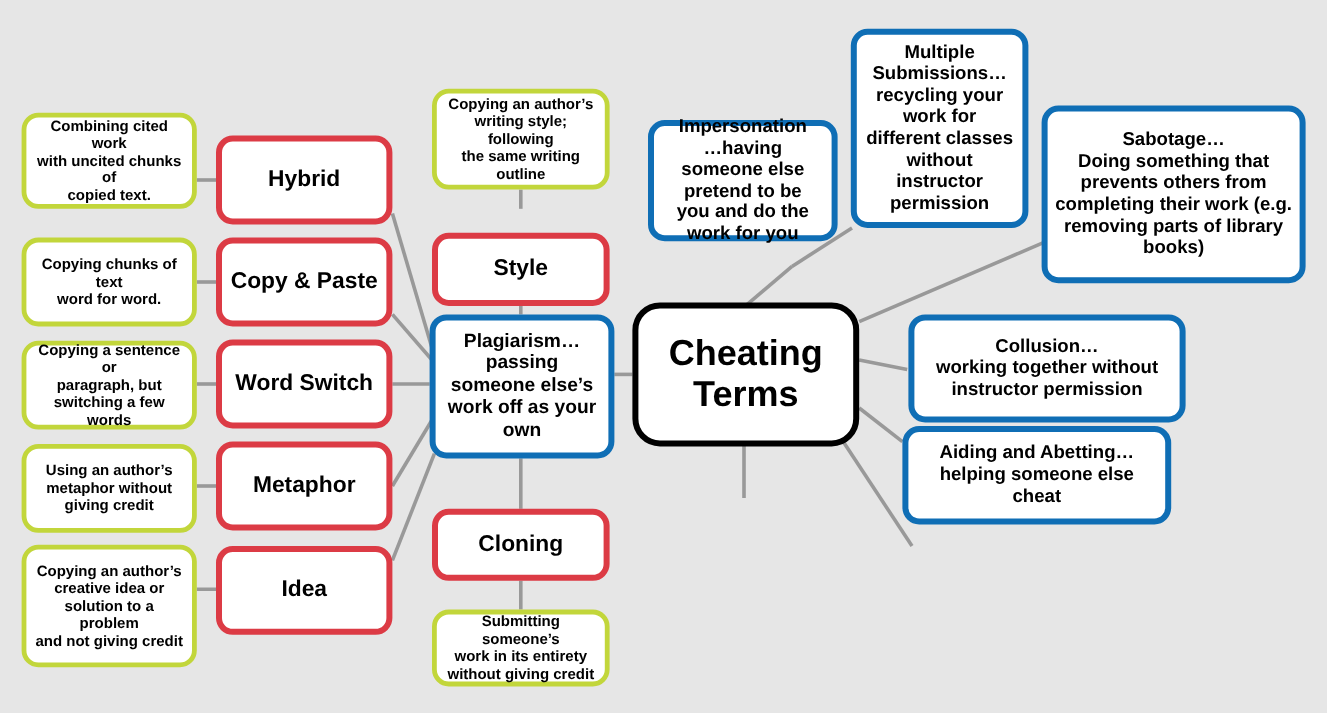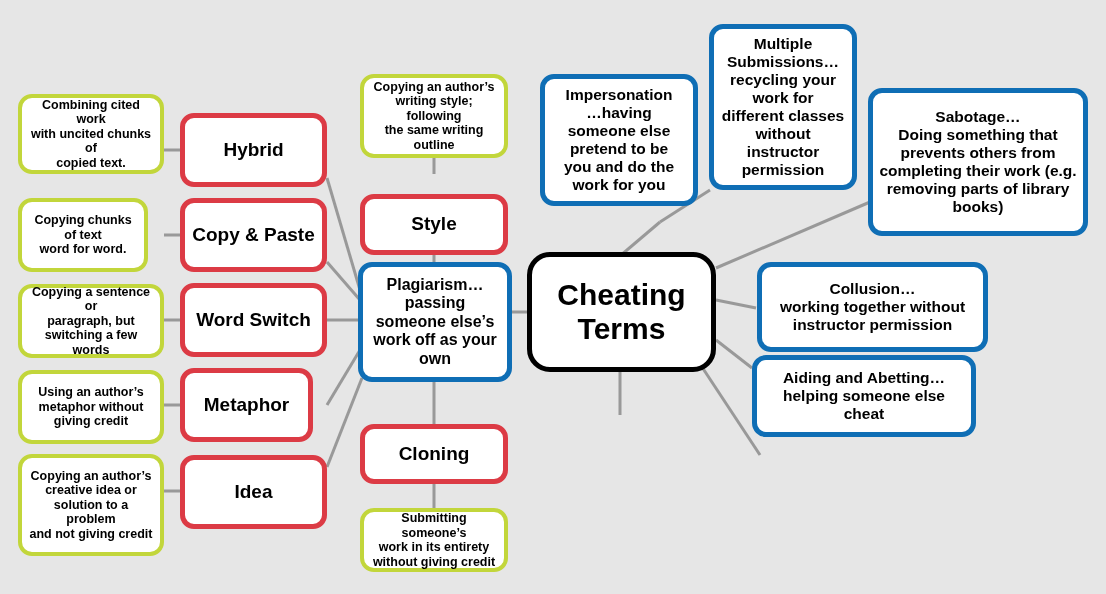--- a/index.html
+++ b/index.html
@@ -94,21 +94,21 @@
       <line x1="700" y1="364" x2="760" y2="455"></line>
       <line x1="620" y1="364" x2="620" y2="415"></line>
     </g>
   </svg>
 
   <div class="node green sz-desc" style="left:18px; top:94px; width:146px; height:80px;">
     <span class="txt">Combining cited work
 with uncited chunks of
 copied text.</span>
   </div>
-  <div class="node green sz-desc" style="left:18px; top:198px; width:130px; height:74px;justify-content:flex-end;">
+  <div class="node green sz-desc" style="left:18px; top:198px; width:146px; height:74px;justify-content:flex-end;">
     <span class="txt">Copying chunks of text
 word for word.</span>
   </div>
   <div class="node green sz-desc" style="left:18px; top:284px; width:146px; height:74px;">
     <span class="txt">Copying a sentence or
 paragraph, but
 switching a few words</span>
   </div>
   <div class="node green sz-desc" style="left:18px; top:370px; width:146px; height:74px;">
     <span class="txt">Using an author’s
@@ -124,21 +124,21 @@
 
   <div class="node red sz-type" style="left:180px; top:113px; width:147px; height:74px;">
     <span class="txt">Hybrid</span>
   </div>
   <div class="node red sz-type" style="left:180px; top:198px; width:147px; height:74px;">
     <span class="txt">Copy &amp; Paste</span>
   </div>
   <div class="node red sz-type" style="left:180px; top:283px; width:147px; height:74px;">
     <span class="txt">Word Switch</span>
   </div>
-  <div class="node red sz-type" style="left:180px; top:368px; width:133px; height:74px;">
+  <div class="node red sz-type" style="left:180px; top:368px; width:147px; height:74px;">
     <span class="txt">Metaphor</span>
   </div>
   <div class="node red sz-type" style="left:180px; top:455px; width:147px; height:74px;">
     <span class="txt">Idea</span>
   </div>
 
   <div class="node green sz-desc" style="left:360px; top:74px; width:148px; height:84px;">
     <span class="txt">Copying an author’s
 writing style; following
 the same writing
@@ -161,21 +161,21 @@
     <span class="txt">Submitting someone’s
 work in its entirety
 without giving credit</span>
   </div>
 
   <div class="node center sz-center" style="left:527px; top:252px; width:189px; height:120px;">
     <span class="txt">Cheating
 Terms</span>
   </div>
 
-  <div class="node blue sz-blue" style="left:540px; top:74px; width:158px; height:132px;">
+  <div class="node blue sz-blue" style="left:540px; top:100px; width:158px; height:101px;">
     <span class="txt">Impersonation
 …having
 someone else
 pretend to be
 you and do the
 work for you</span>
   </div>
   <div class="node blue sz-blue" style="left:709px; top:24px; width:148px; height:166px;">
     <span class="txt">Multiple
 Submissions…

